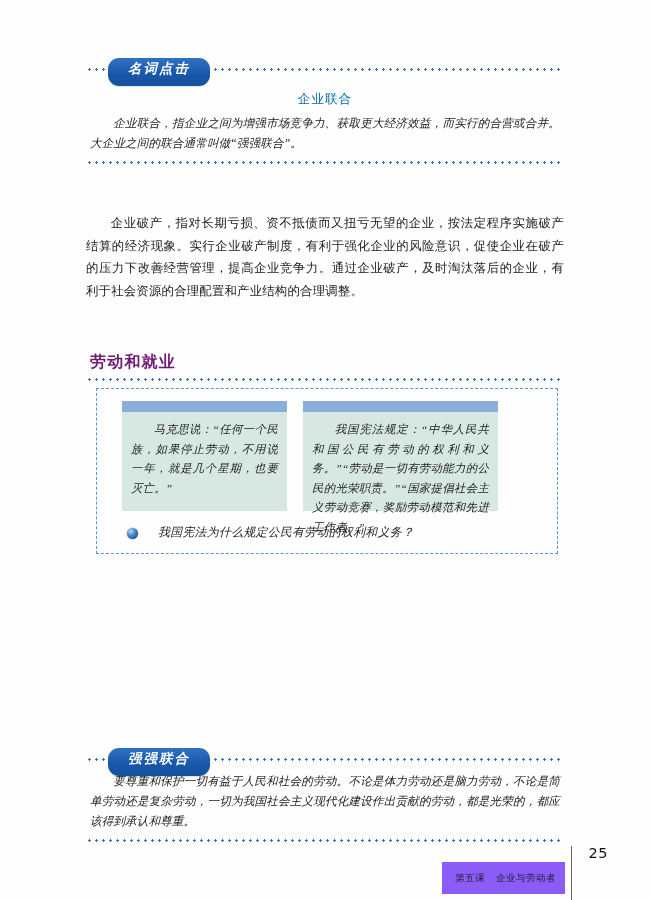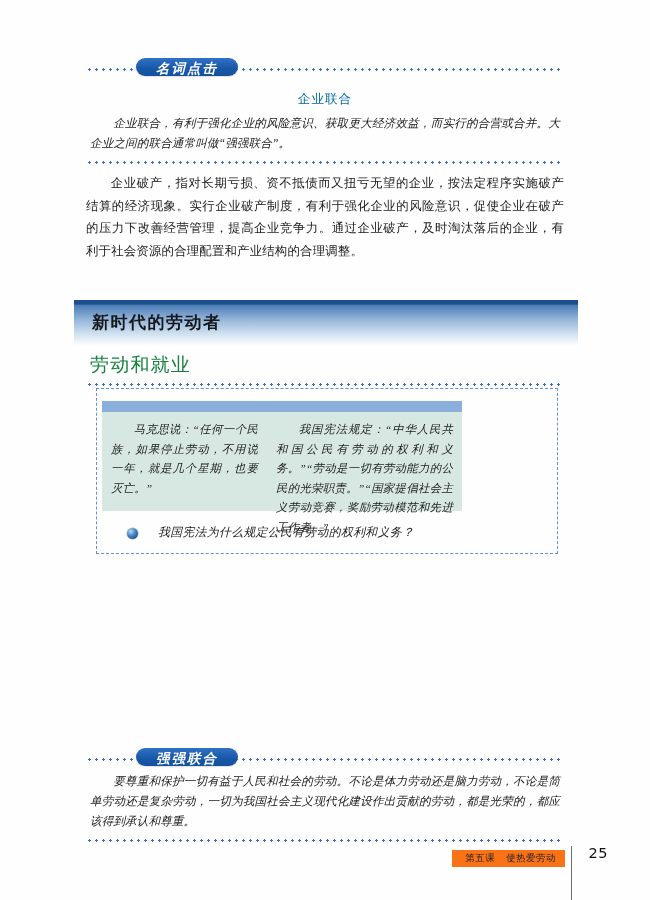--- a/index.html
+++ b/index.html
@@ -23,20 +23,21 @@
   
   .body-text {
     font-family: "DejaVu Sans", "Liberation Sans", sans-serif;
     font-size: 12.4px;
     line-height: 22.5px;
     color: #1b1b1b;
     text-align: justify;
     text-justify: inter-ideograph;
     text-indent: 2em;
     letter-spacing: 0.2px;
+    margin-top: 40px;
   }
   .kai-text {
     font-family: "Liberation Serif", "DejaVu Serif", serif;
     font-style: italic;
     font-size: 11.6px;
     line-height: 20px;
     color: #20201f;
     text-align: justify;
     text-indent: 2em;
     letter-spacing: 0.1px;
@@ -62,35 +63,34 @@
     height: 24px;
   }
   .feature-head .dot-rule {
     position: absolute;
     left: 0; right: 0; top: 10px;
   }
   .pill {
     position: absolute;
     left: 22px;
     top: 0;
-    height: 18px;
+    height: 28px;
     padding: 0 20px;
     border-radius: 11px;
     background: linear-gradient(180deg, #2f72c4 0%, #1857a8 60%, #14529f 100%);
     color: #ffffff;
     font-family: "Liberation Serif", "DejaVu Serif", serif;
     font-style: italic;
     font-weight: bold;
     font-size: 13.5px;
     letter-spacing: 2px;
     line-height: 22px;
     display: inline-block;
     white-space: nowrap;
     box-shadow: 0 1px 1px rgba(0,0,0,0.12);
-    margin-left: 28px;
   }
   .feature-title {
     text-align: center;
     font-family: "DejaVu Sans", "Liberation Sans", sans-serif;
     font-size: 12.6px;
     color: #0369a1;
     margin: 9px 0 6px 0;
     letter-spacing: 1px;
   }
   .feature-body {
@@ -128,43 +128,44 @@
   }
 
   
   .subsection {
     position: absolute;
     left: 86px;
     width: 478px;
   }
   .subsection .label {
     font-family: "DejaVu Sans", "Liberation Sans", sans-serif;
-    font-weight: normal;
-    font-size: 19px;
-    color: #15803d;
+    font-weight: bold;
+    font-size: 16px;
+    color: #701a75;
     letter-spacing: 1.2px;
     padding-left: 4px;
   }
   .subsection .dot-rule { margin-top: 5px; }
 
   
   .activity {
     position: absolute;
     left: 96px;
     top: 388px;
     width: 462px;
     height: 166px;
     border: 1.4px dashed #5f93d0;
     box-sizing: border-box;
   }
   .quote-row {
     position: absolute;
-    left: 5px;
+    left: 25px;
     top: 12px;
     display: flex;
+    gap: 16px;
   }
   .quote-box {
     background: #d6e8e1;
     box-sizing: border-box;
   }
   .quote-box .bar {
     height: 11px;
     background: #8aafdb;
   }
   .quote-box .qtext {
@@ -218,23 +219,23 @@
   .footer {
     position: absolute;
     left: 0;
     top: 846px;
     width: 650px;
     height: 54px;
   }
   .footer-band {
     position: absolute;
     right: 85px;
-    top: 4px;
-    height: 17px;
-    background: #f97316;
+    top: 16px;
+    height: 32px;
+    background: #8b5cf6;
     padding: 0 9px 0 13px;
     display: flex;
     align-items: center;
     gap: 11px;
   }
   .footer-band span {
     font-family: "DejaVu Sans", "Liberation Sans", sans-serif;
     font-size: 9.4px;
     color: #1b1b2a;
     letter-spacing: 0.6px;
@@ -262,31 +263,28 @@
 <body>
 
 <div class="page">
 
   <div class="feature" style="top:58px;">
     <div class="feature-head">
       <div class="dot-rule"></div>
       <div class="pill">名词点击</div>
     </div>
     <div class="feature-title">企业联合</div>
-    <div class="feature-body kai-text">企业联合，有利于强化企业的风险意识、获取更大经济效益，而实行的合营或合并。大企业之间的联合通常叫做“强强联合”。</div>
+    <div class="feature-body kai-text">企业联合，指企业之间为增强市场竞争力、获取更大经济效益，而实行的合营或合并。大企业之间的联合通常叫做“强强联合”。</div>
     <div class="feature-foot dot-rule"></div>
   </div>
 
   <div class="para-block" style="top:172px;">
     <div class="body-text">企业破产，指对长期亏损、资不抵债而又扭亏无望的企业，按法定程序实施破产结算的经济现象。实行企业破产制度，有利于强化企业的风险意识，促使企业在破产的压力下改善经营管理，提高企业竞争力。通过企业破产，及时淘汰落后的企业，有利于社会资源的合理配置和产业结构的合理调整。</div>
   </div>
 
-  <div class="section-banner" style="top:300px;">
-    <div class="label">新时代的劳动者</div>
-  </div>
 
   <div class="subsection" style="top:352px;">
     <div class="label">劳动和就业</div>
     <div class="dot-rule"></div>
   </div>
 
   <div class="activity">
 
     <div class="quote-row">
       <div class="quote-box left">
@@ -314,19 +312,19 @@
       <div class="dot-rule"></div>
       <div class="pill">强强联合</div>
     </div>
     <div class="feature-body kai-text" style="">要尊重和保护一切有益于人民和社会的劳动。不论是体力劳动还是脑力劳动，不论是简单劳动还是复杂劳动，一切为我国社会主义现代化建设作出贡献的劳动，都是光荣的，都应该得到承认和尊重。</div>
     <div class="feature-foot dot-rule"></div>
   </div>
 
   <div class="footer">
     <div class="footer-band">
       <span>第五课</span>
-      <span>使热爱劳动</span>
+      <span>企业与劳动者</span>
     </div>
     <div class="footer-rule"></div>
     <div class="footer-pageno">25</div>
   </div>
 
 </div>
 
 </body></html>

